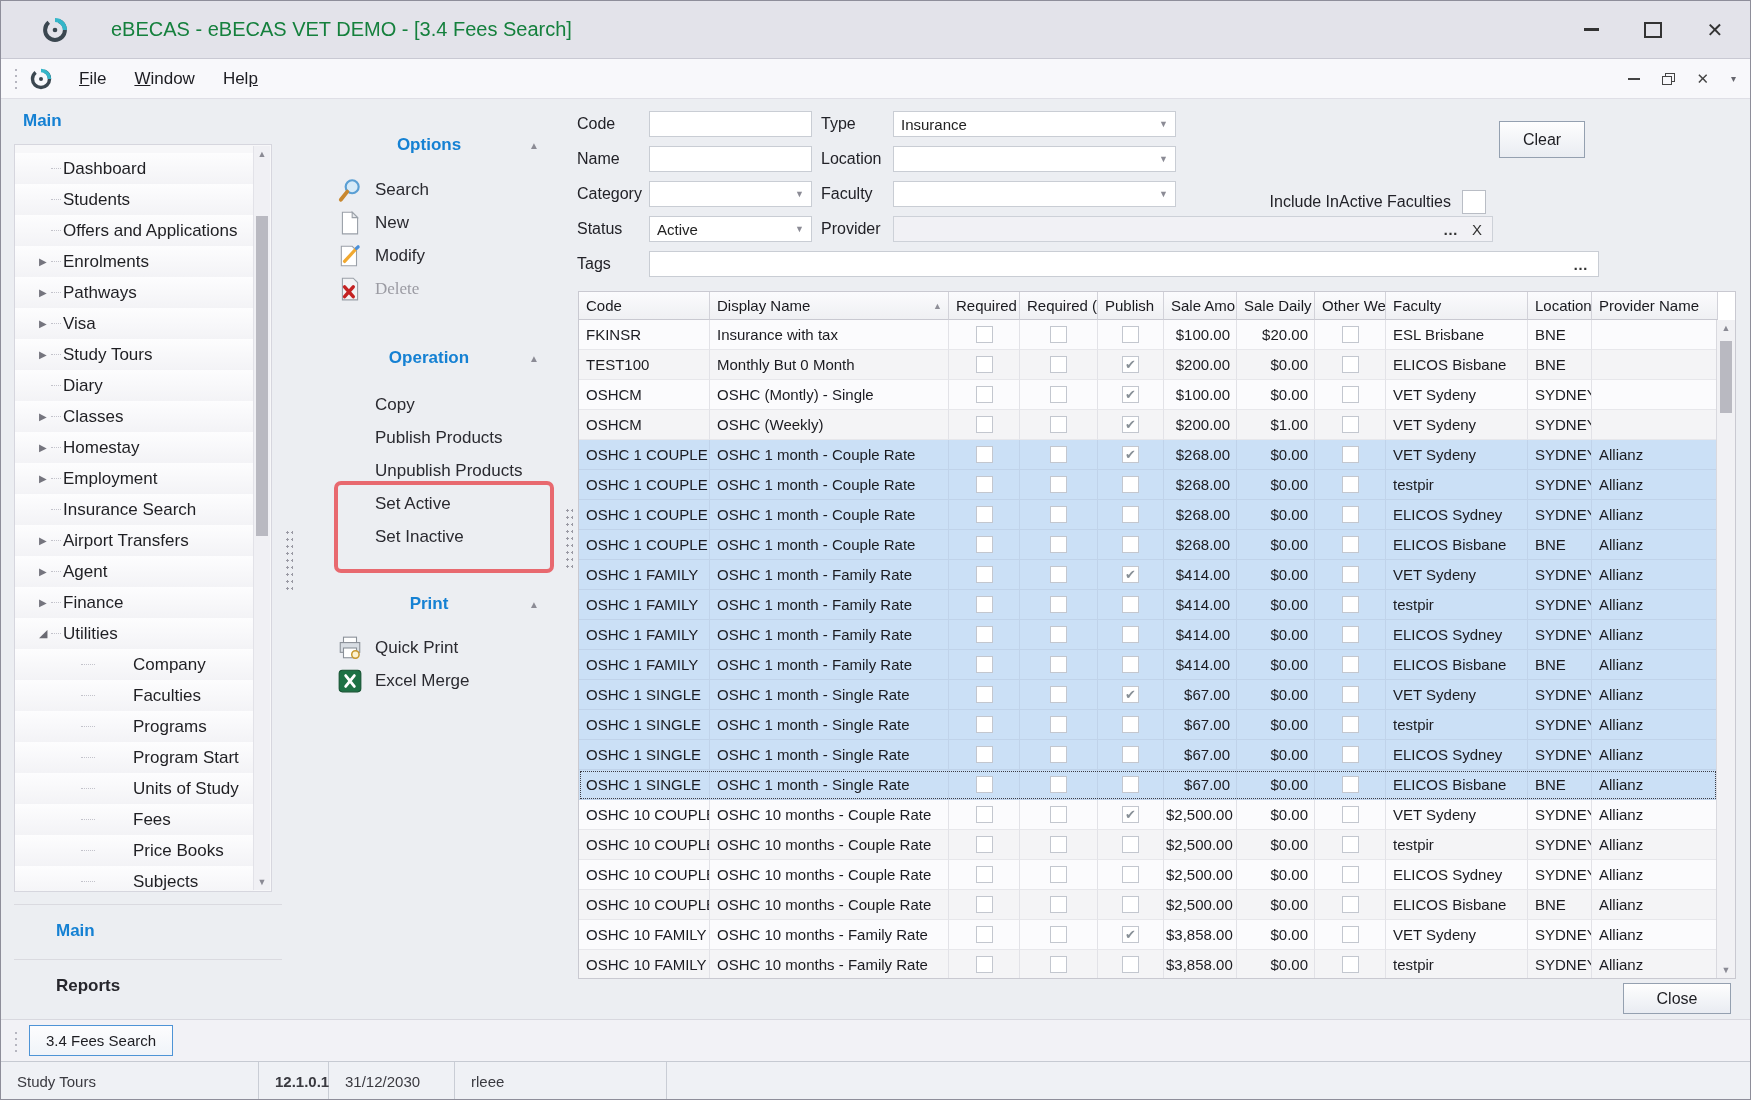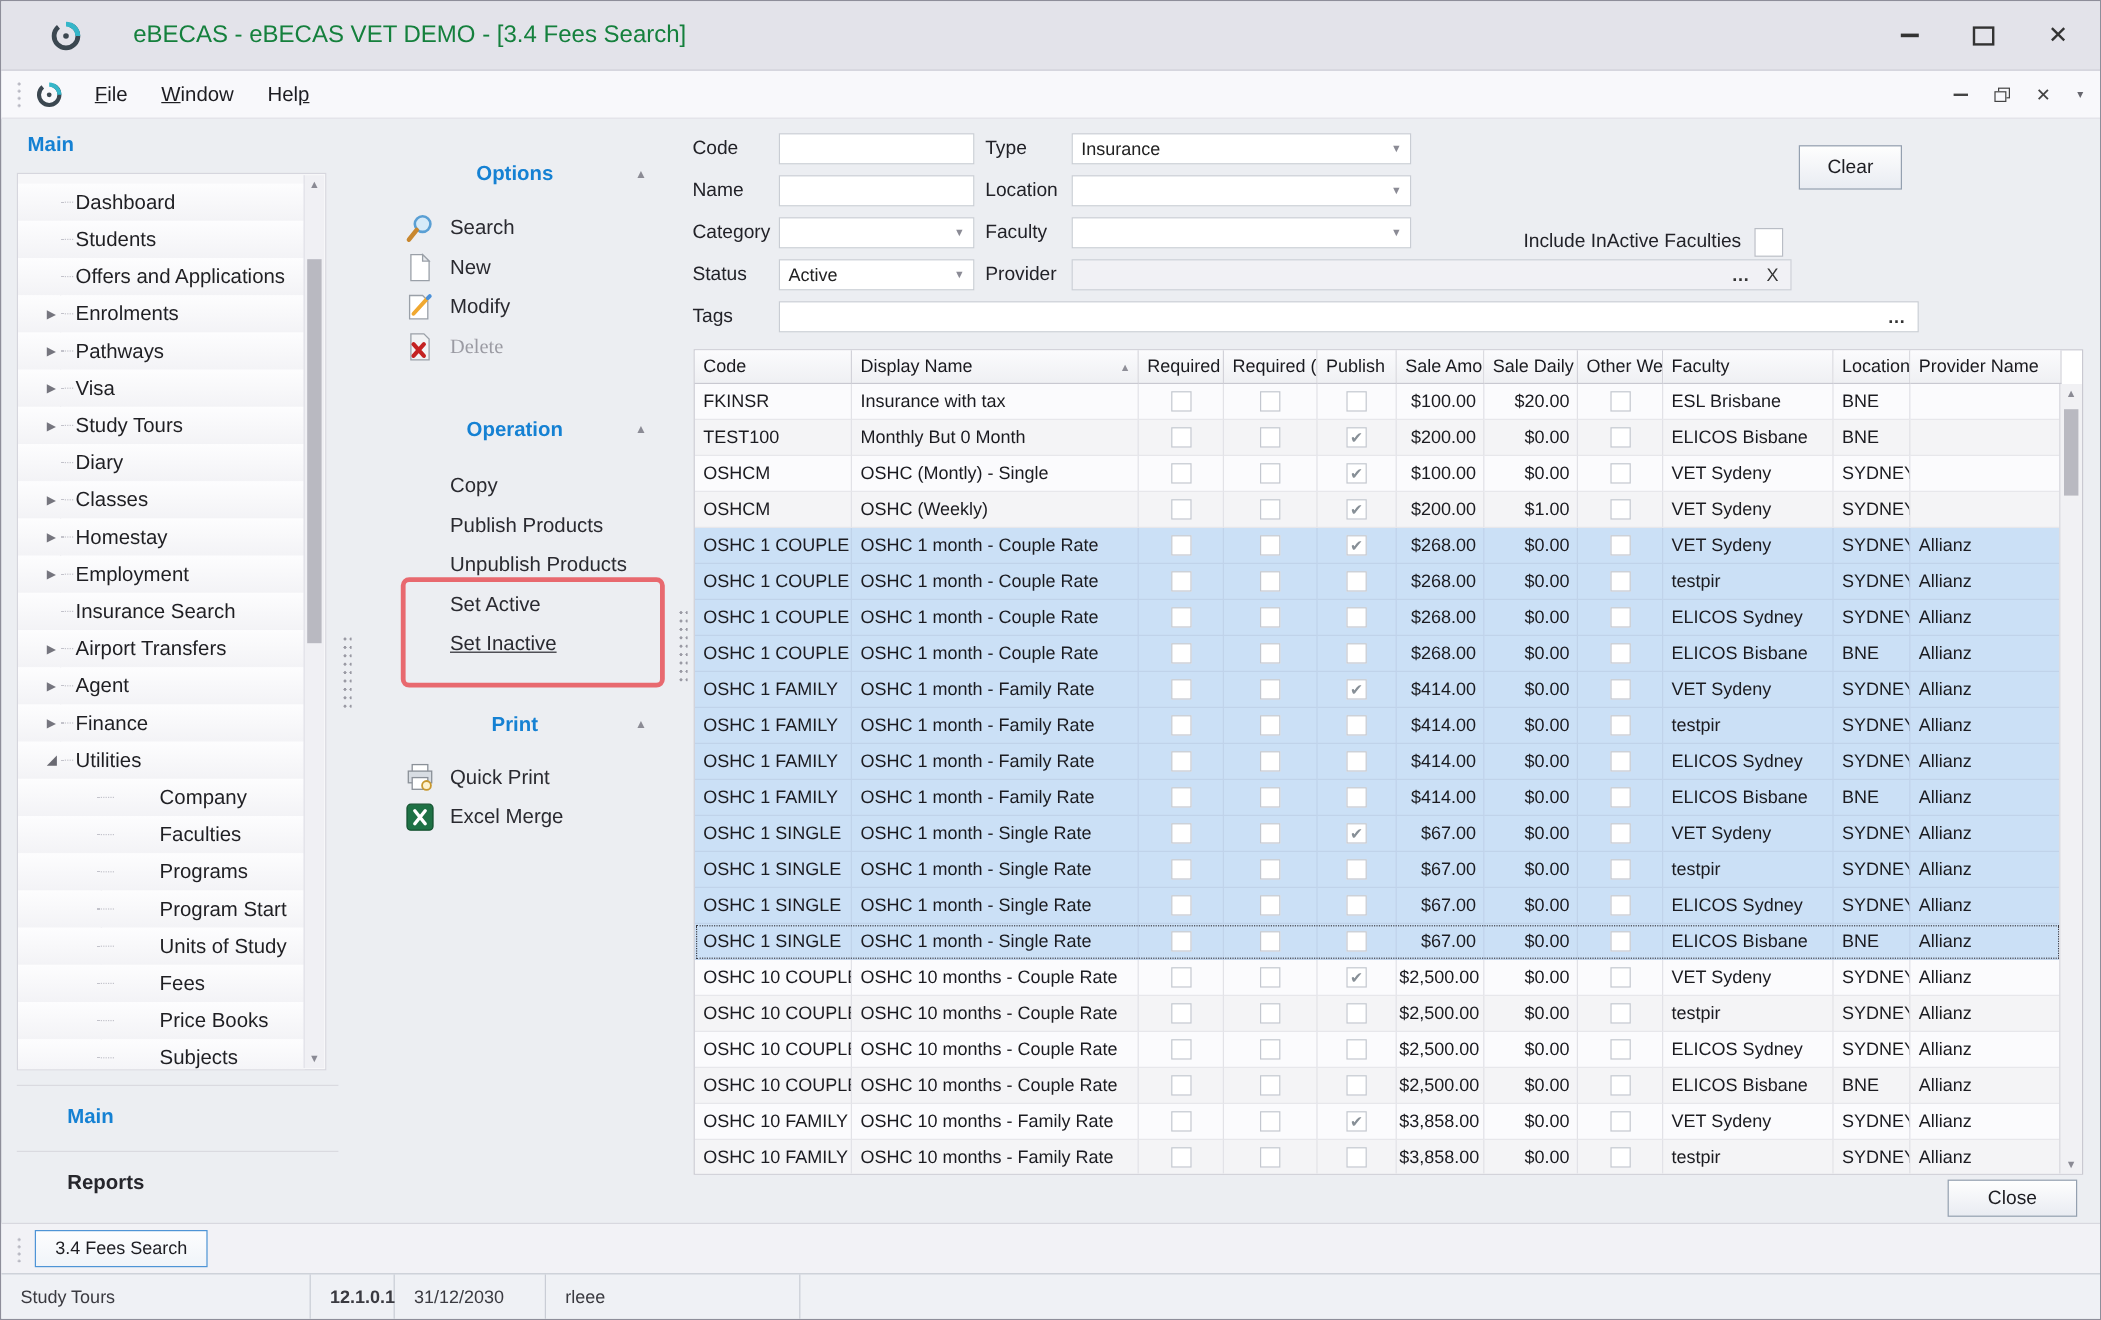--- a/index.html
+++ b/index.html
@@ -56,21 +56,21 @@
   #splitter2{left:564px;top:506px;}
 
   
   .sec-header{position:absolute;left:300px;width:256px;height:28px;display:flex;align-items:center;justify-content:center;}
   .sec-header .htxt{font-size:17px;font-weight:bold;color:var(--accent,#1581d3);}
   .sec-collapse{position:absolute;right:18px;font-size:10px;color:#8b8b95;cursor:pointer;}
   .panel-item{position:absolute;left:300px;width:256px;height:33px;display:flex;align-items:center;cursor:pointer;}
   .panel-item .icn{position:absolute;left:36px;width:26px;height:26px;}
   .panel-item .ptxt{margin-left:74px;font-size:17px;color:#2a2a30;white-space:nowrap;}
   .panel-item.disabled .ptxt{color:#9b9ba3;font-family:Liberation Serif, serif;}
-  .panel-item.underlined .ptxt{text-decoration:underline;}
+  .panel-item.underlined .ptxt{}
   .red-highlight{position:absolute;left:333px;top:480px;width:212px;height:84px;border:4px solid var(--highlight,#e8696f);border-radius:7px;pointer-events:none;}
 
   
   .flabel{position:absolute;font-size:16px;color:#222228;line-height:26px;}
   .field{position:absolute;height:26px;background:#fff;border:1px solid #c9cdd4;box-sizing:border-box;font-size:15px;color:#222;display:flex;align-items:center;}
   .field.ro{background:#f1f1f5;border-color:#cdd1d8;}
   .dd-arrow{margin-left:auto;margin-right:7px;font-size:9px;color:#8b8b95;}
   .field .val{margin-left:7px;white-space:nowrap;}
   .mini-btn{font-size:15px;color:#333;cursor:pointer;}
   .chk{position:absolute;width:24px;height:24px;background:#fff;border:1px solid #b9bdc5;box-sizing:border-box;cursor:pointer;}

